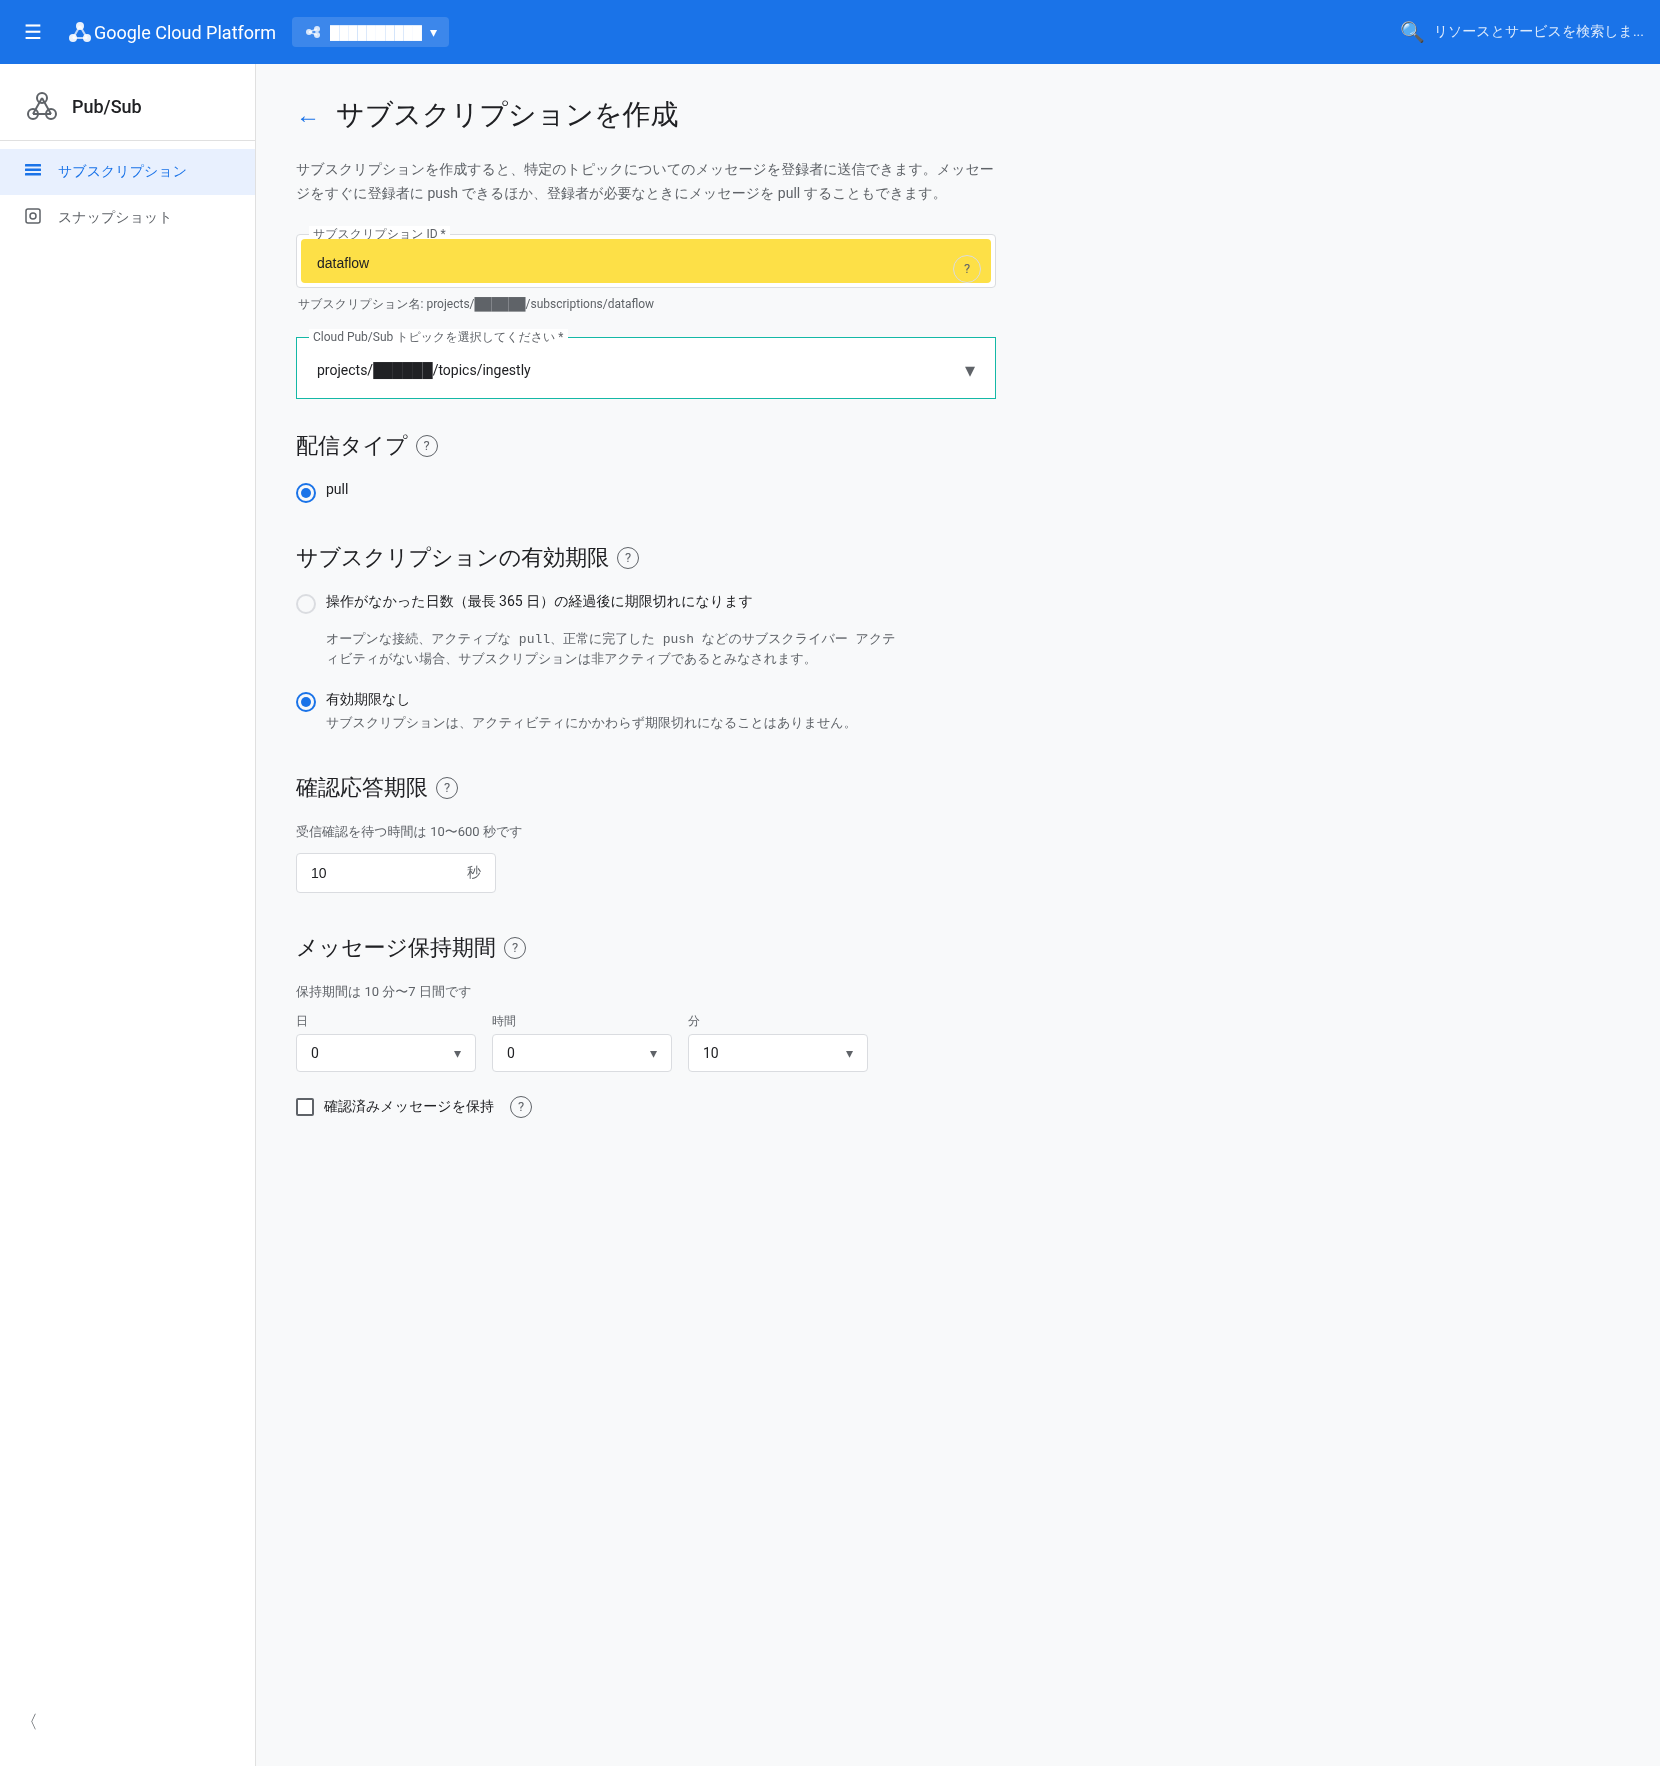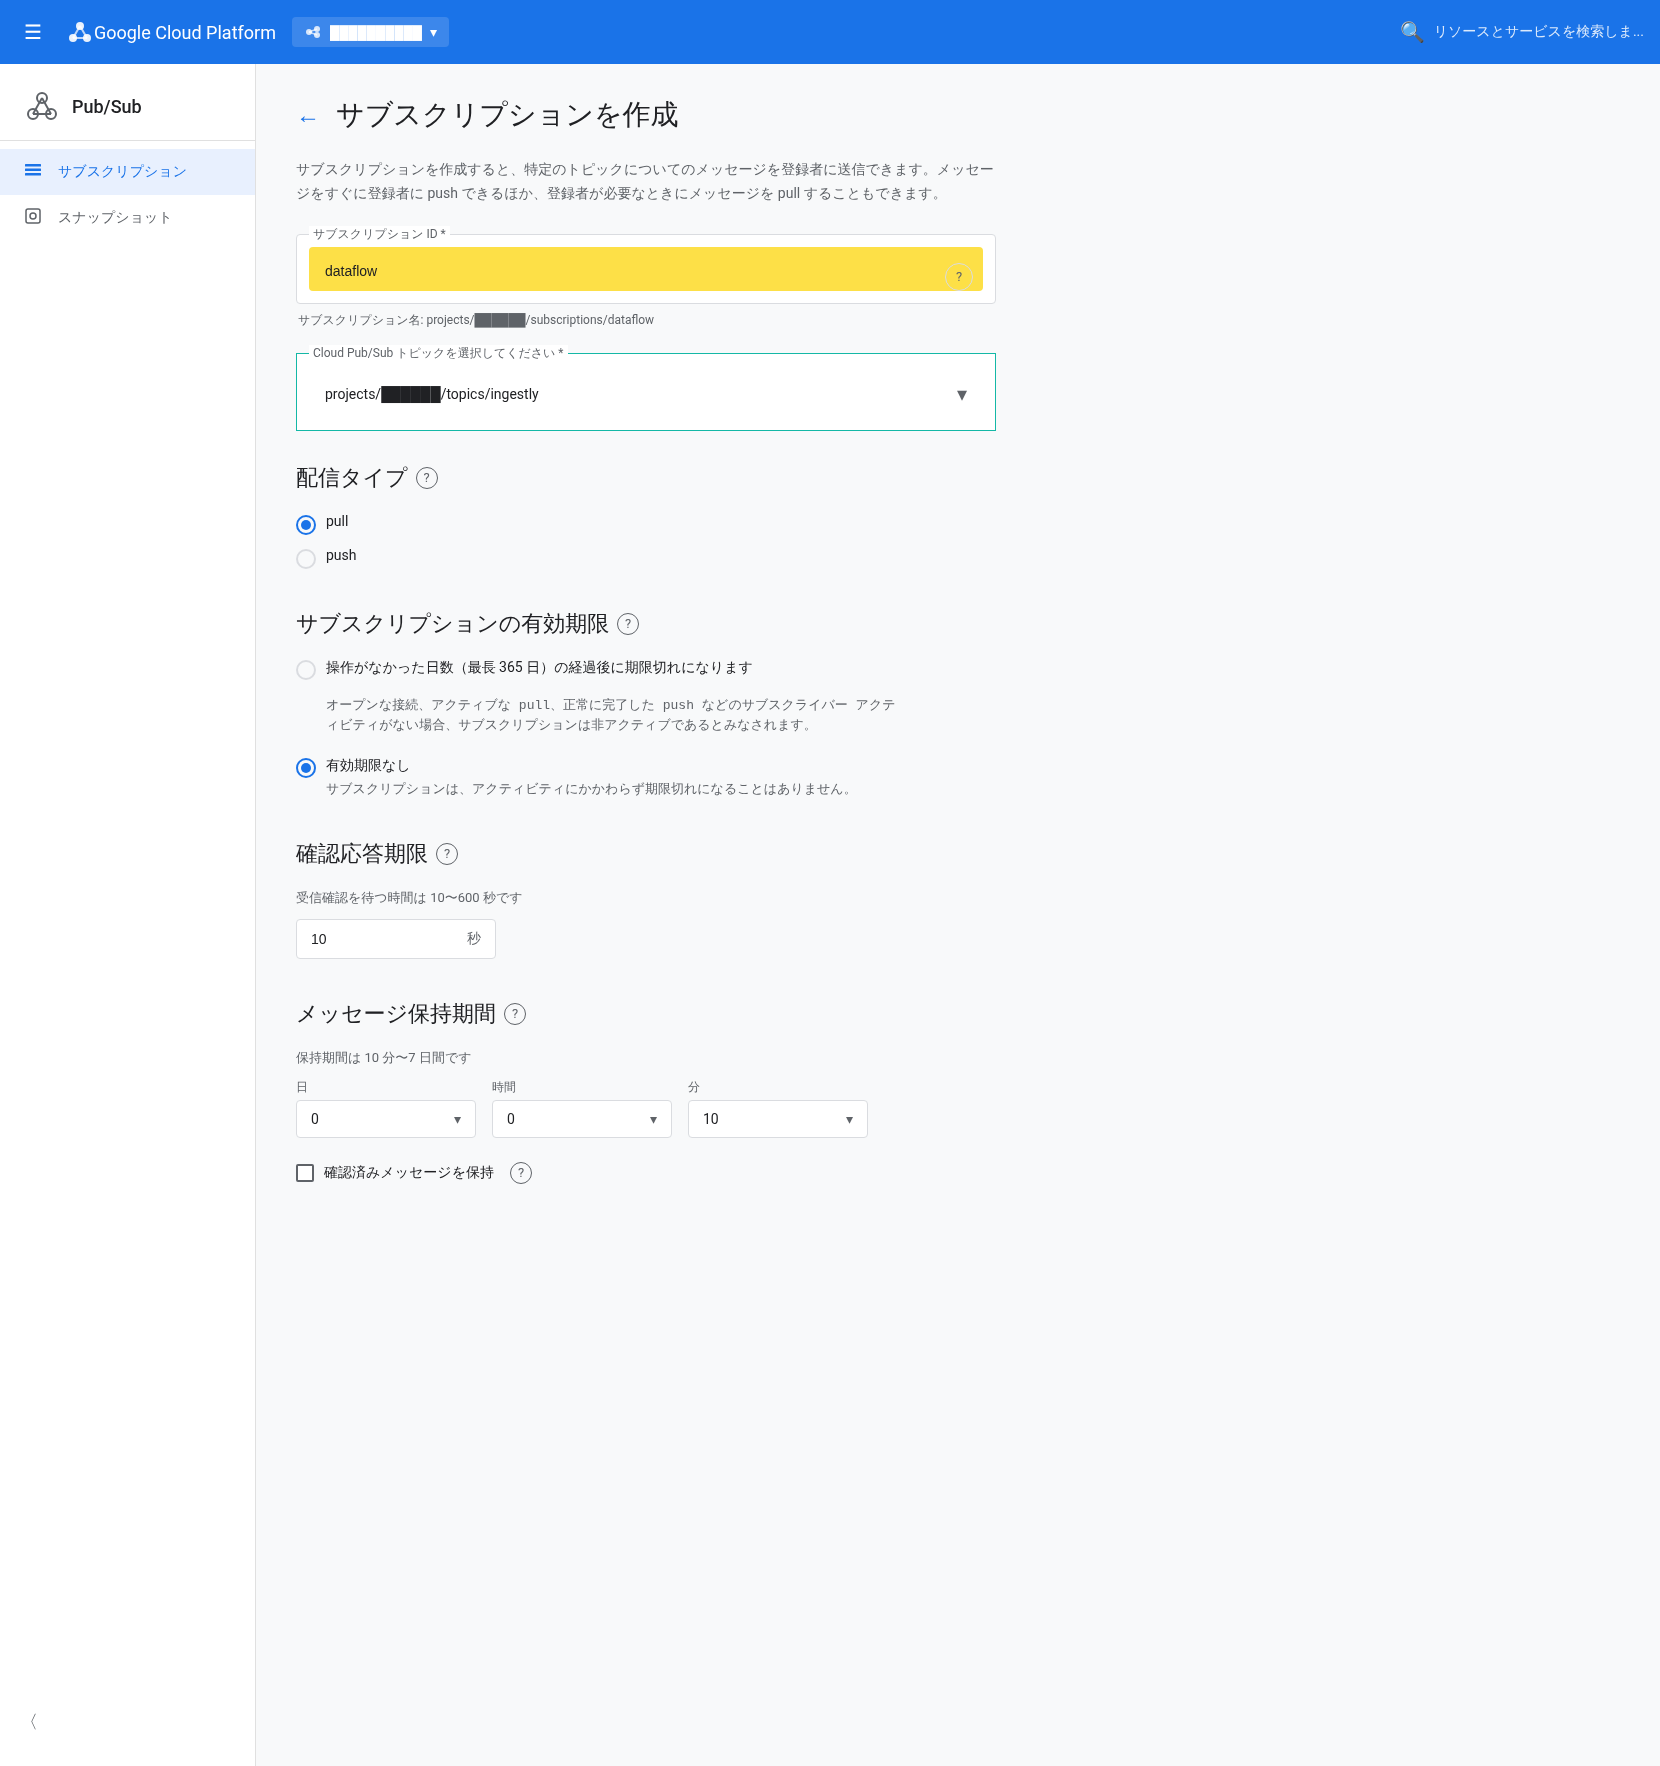--- a/index.html
+++ b/index.html
@@ -304,21 +304,21 @@
     }
     .checkbox-label { font-size: 14px; color: #202124; }
     .checkbox-help { color: #5f6368; margin-left: 6px; font-size: 18px; cursor: pointer; }
 
     
     .floating-label-field {
       position: relative;
       border: 1px solid #dadce0;
       border-radius: 4px;
       background: white;
-      padding: 12px;
+      padding: 4px;
     }
     .floating-label {
       position: absolute;
       top: -9px;
       left: 12px;
       background: white;
       padding: 0 4px;
       font-size: 12px;
       color: #5f6368;
     }
@@ -435,24 +435,20 @@
       <div class="section-title">
         <span>配信タイプ</span>
         <span class="help-icon" style="width:22px; height:22px; border-radius:50%; border:1px solid #5f6368; display:inline-flex; align-items:center; justify-content:center; font-size:13px;">?</span>
       </div>
 
       <div class="radio-group">
         <label class="radio-item">
           <div class="radio-circle checked"></div>
           <span class="radio-label">pull</span>
         </label>
-        <label class="radio-item">
-          <div class="radio-circle"></div>
-          <span class="radio-label">push</span>
-        </label>
       </div>
 
       <div class="section-title" style="margin-top: 40px;">
         <span>サブスクリプションの有効期限</span>
         <span class="help-icon" style="width:22px; height:22px; border-radius:50%; border:1px solid #5f6368; display:inline-flex; align-items:center; justify-content:center; font-size:13px;">?</span>
       </div>
 
       <div class="radio-group">
         <label class="radio-item with-desc">
           <div class="radio-circle" style="margin-top:1px;"></div>

